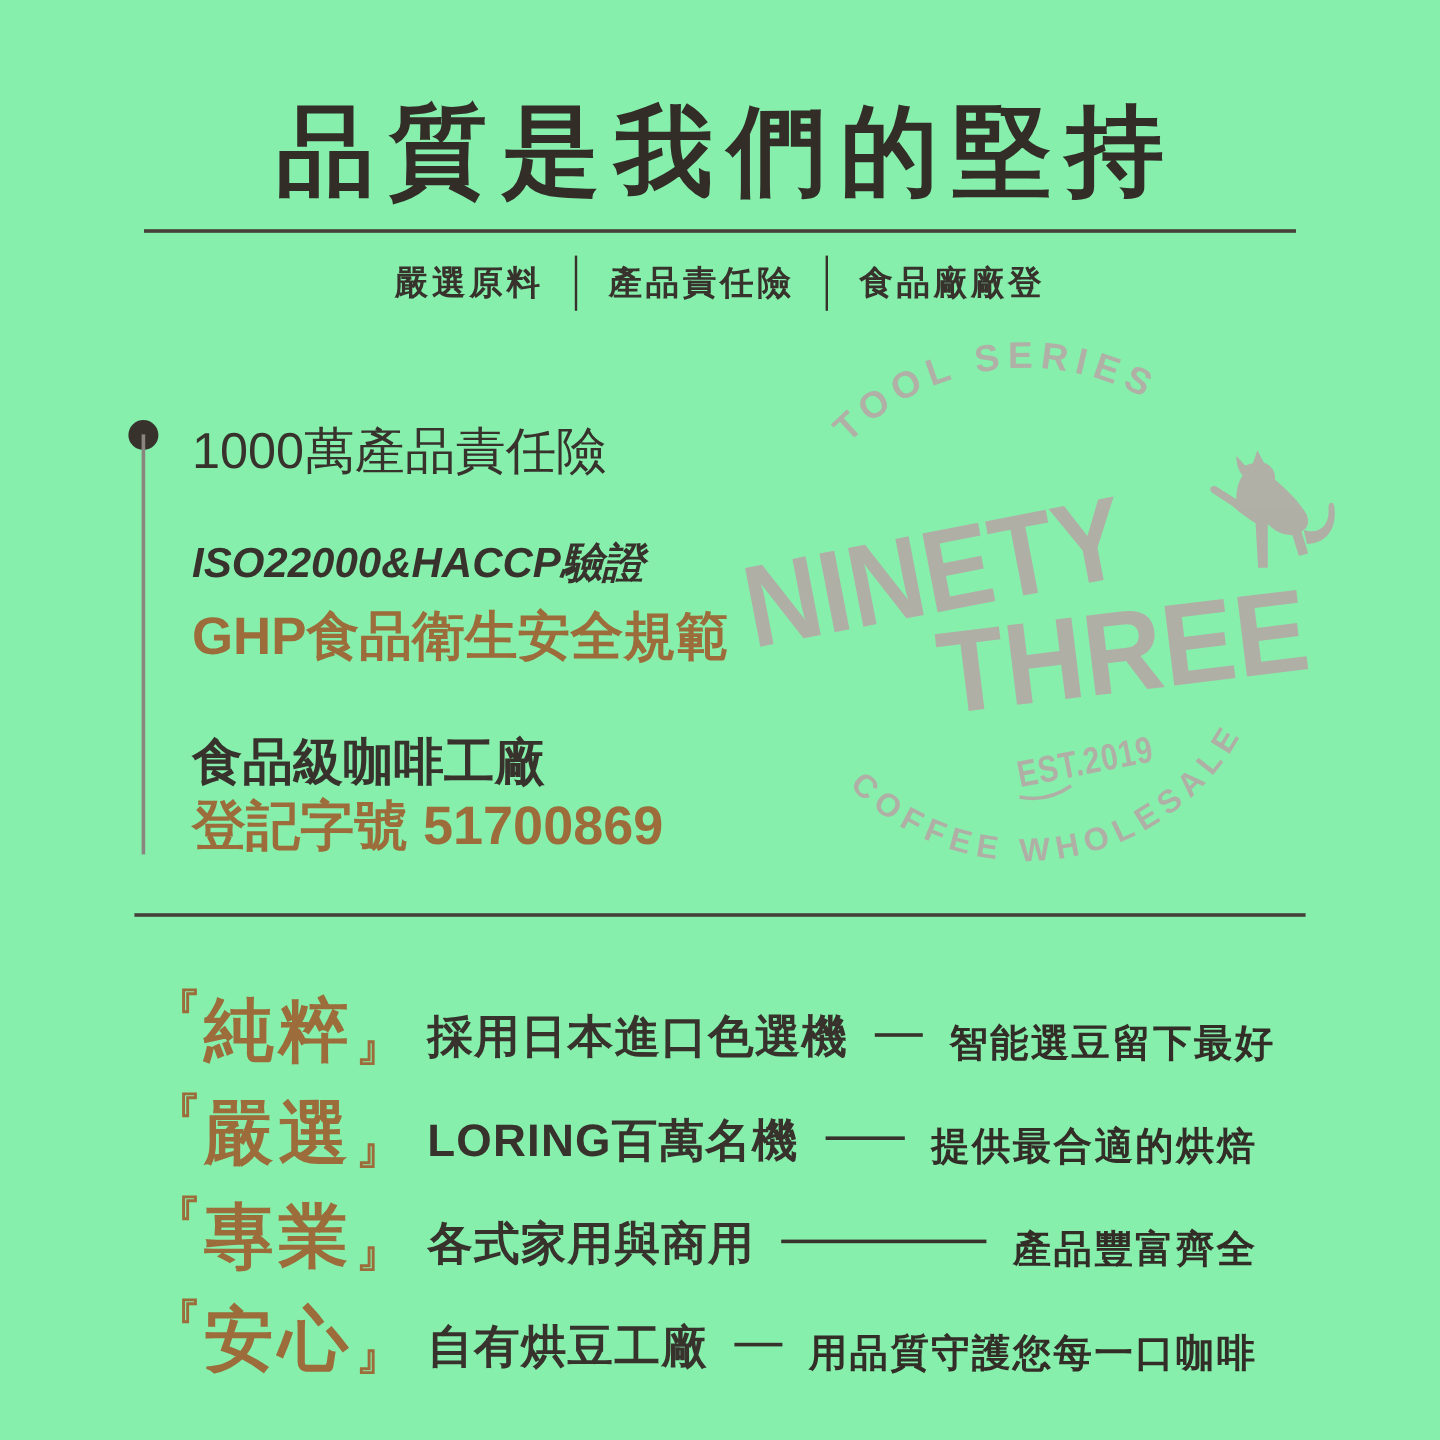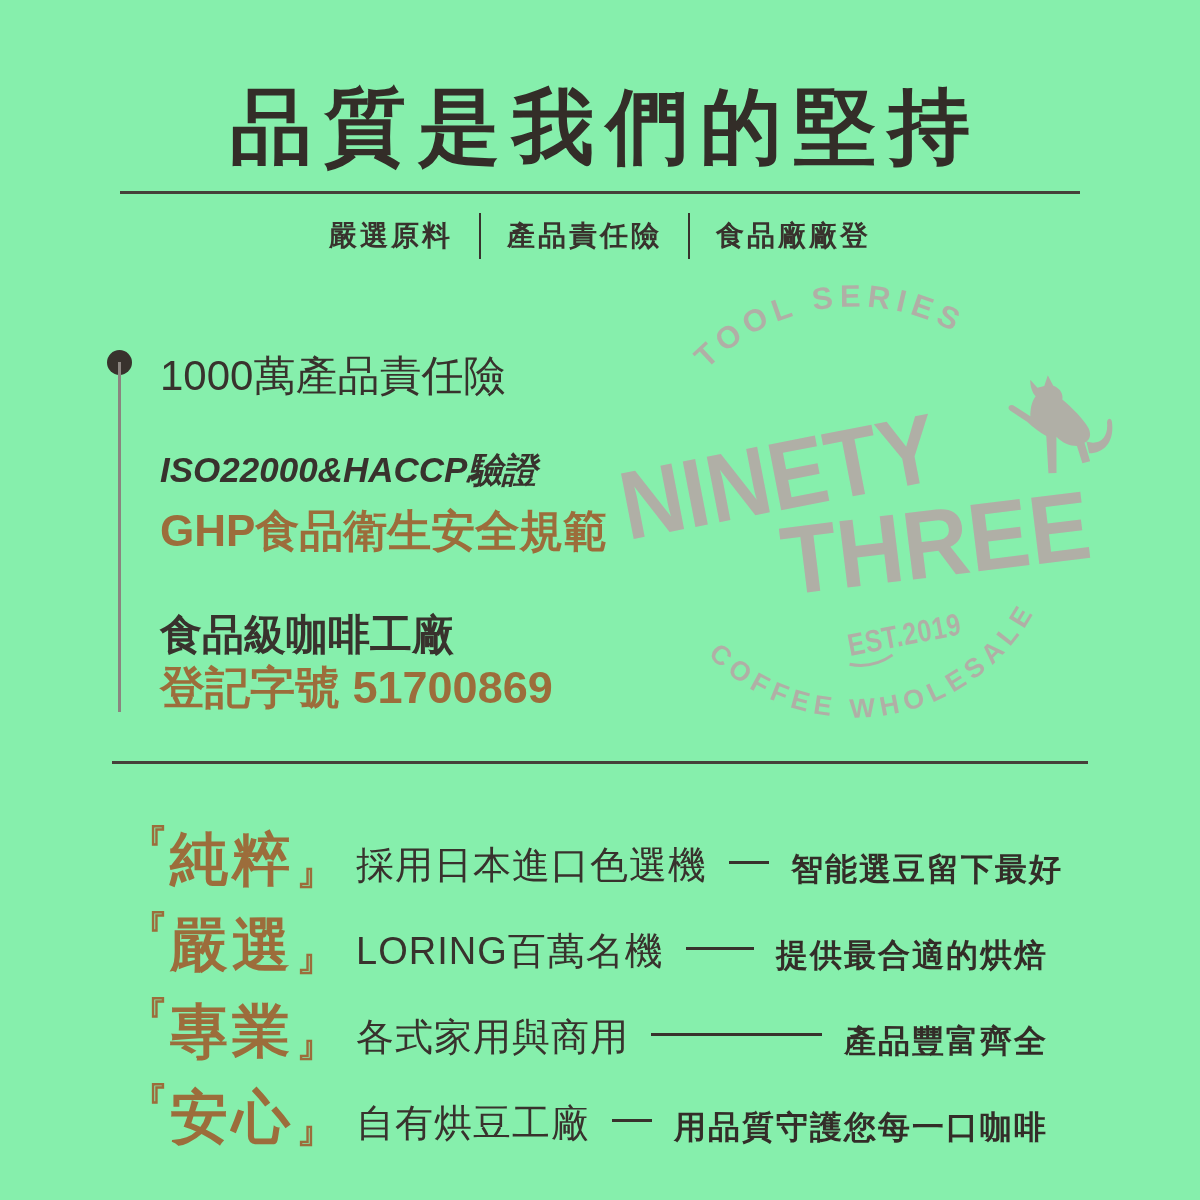--- a/index.html
+++ b/index.html
@@ -43,21 +43,21 @@
   .brown { color:#9C6D3B; }
   
   .watermark { position:absolute; left:600px; top:268px; pointer-events:none; }
   .watermark text { font-family:"Liberation Sans", sans-serif; }
   
   .features { position:absolute; top:824px; left:128px; right:152px; }
   .frow { display:flex; align-items:flex-end; height:64px; margin-bottom:22px; }
   .br-open  { font-size:40px; font-weight:700; color:#9C6D3B; align-self:flex-start; line-height:1; }
   .br-close { font-size:40px; font-weight:700; color:#9C6D3B; line-height:1; margin-bottom:-2px; }
   .kw   { font-size:58px; font-weight:900; color:#9C6D3B; line-height:1; letter-spacing:4px; margin:0 2px; white-space:nowrap; }
-  .desc { font-size:38px; font-weight:400; color:#38322D; line-height:1; margin-left:20px; margin-bottom:4px; letter-spacing:1px; white-space:nowrap; }
+  .desc { font-size:38px; font-weight:700; color:#38322D; line-height:1; margin-left:20px; margin-bottom:4px; letter-spacing:1px; white-space:nowrap; }
   .dash { flex:1; height:3px; background:#38322D; margin:0 22px 24px 22px; align-self:flex-end; min-width:40px; }
   .result { font-size:32px; font-weight:700; color:#332D28; line-height:1; margin-bottom:3px; letter-spacing:2px; white-space:nowrap; }
 </style>
 </head>
 <body>
 
 <div id="canvas">
 
   <h1 class="title">品質是我們的堅持</h1>
   <div class="hr hr1"></div>

